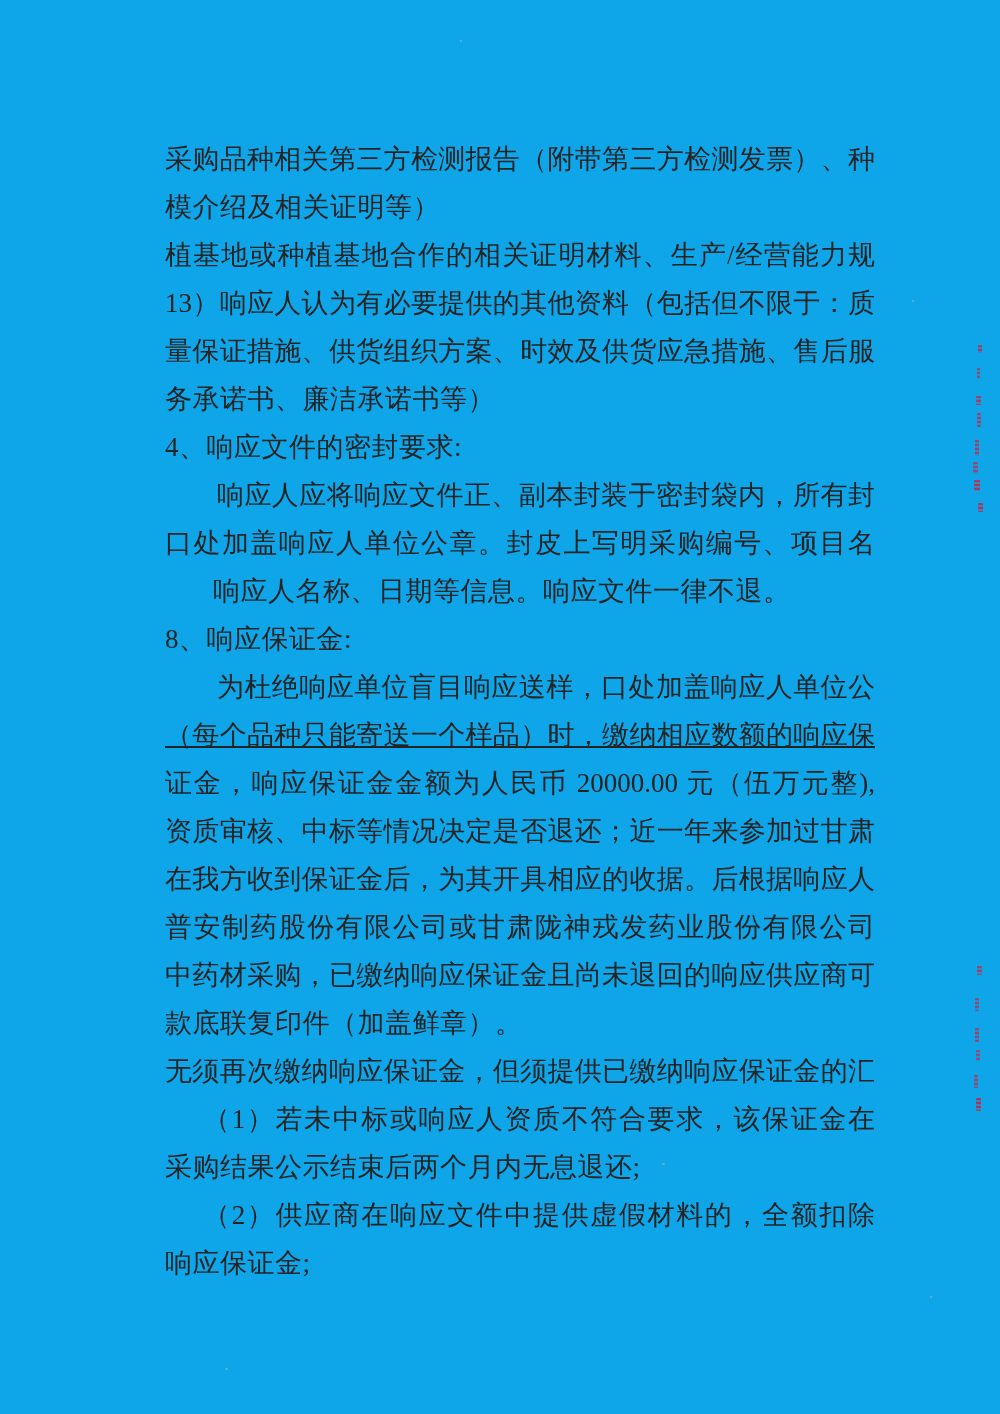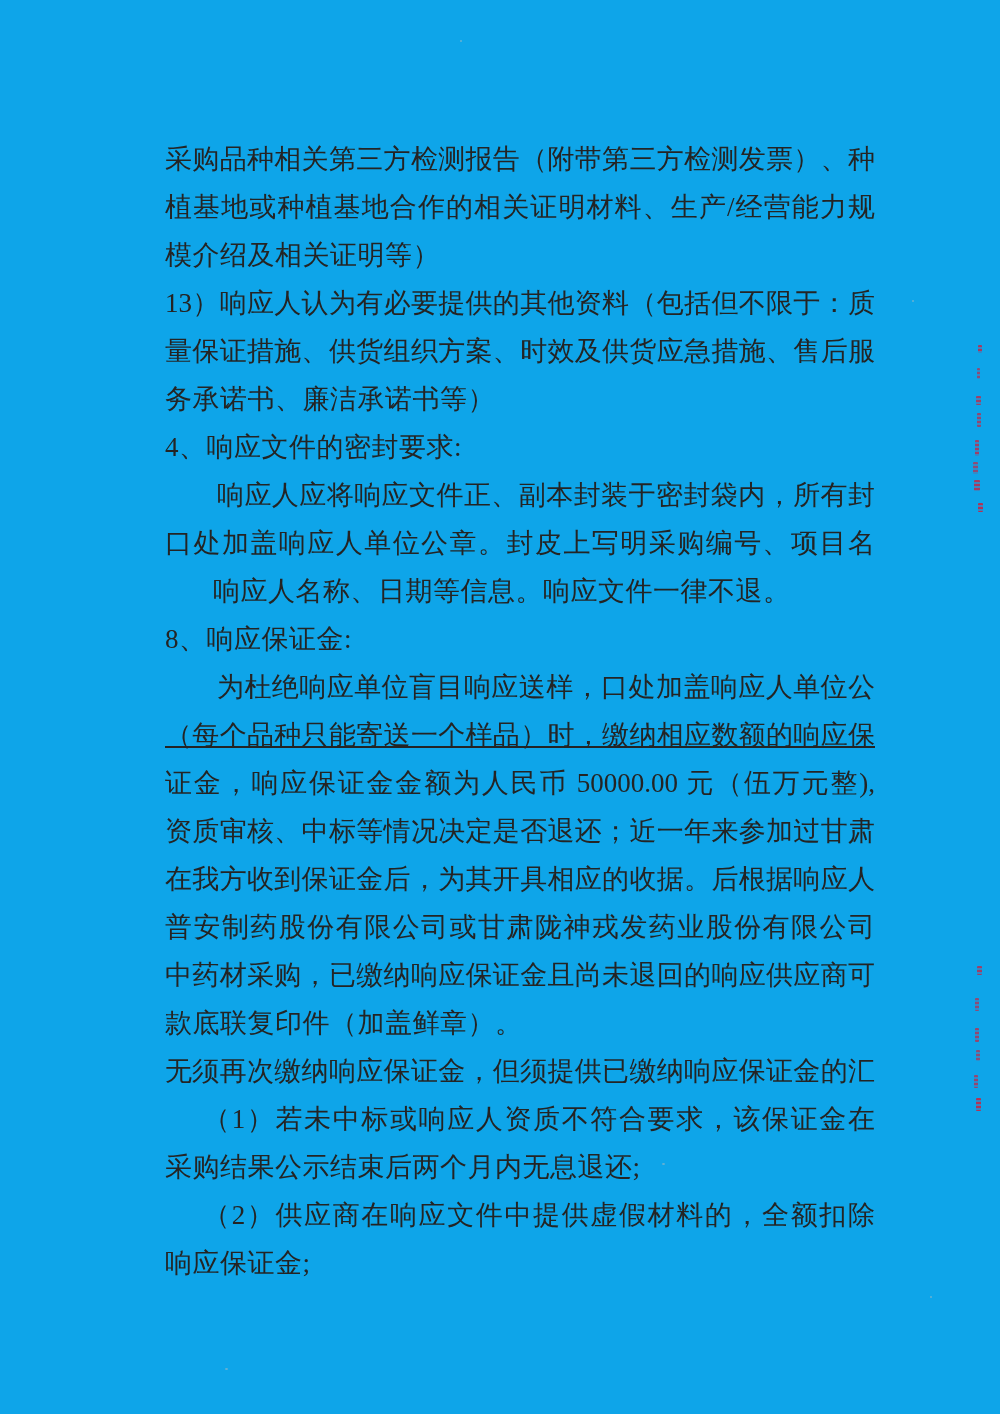--- a/index.html
+++ b/index.html
@@ -51,33 +51,33 @@
     background: #bdbdbd;
     border-radius: 50%;
   }
 </style>
 </head>
 <body>
 
 <div class="page">
   <div class="text-block">
       <div class="line fill" style="text-indent: 0px;">采购品种相关第三方检测报告（附带第三方检测发票）、种</div>
+      <div class="line" style="text-indent: 0px;">模介绍及相关证明等）</div>
       <div class="line fill" style="text-indent: 0px;">植基地或种植基地合作的相关证明材料、生产/经营能力规</div>
-      <div class="line" style="text-indent: 0px;">模介绍及相关证明等）</div>
       <div class="line fill" style="text-indent: 0px;">13）响应人认为有必要提供的其他资料（包括但不限于：质</div>
       <div class="line fill" style="text-indent: 0px;">量保证措施、供货组织方案、时效及供货应急措施、售后服</div>
       <div class="line" style="text-indent: 0px;">务承诺书、廉洁承诺书等）</div>
       <div class="line" style="text-indent: 0px;">4、响应文件的密封要求:</div>
       <div class="line fill" style="text-indent: 52px;">响应人应将响应文件正、副本封装于密封袋内，所有封</div>
       <div class="line fill" style="text-indent: 0px;">口处加盖响应人单位公章。封皮上写明采购编号、项目名称、</div>
       <div class="line" style="text-indent: 0px; margin-left: 48px;">响应人名称、日期等信息。响应文件一律不退。</div>
       <div class="line" style="text-indent: 0px;">8、响应保证金:</div>
       <div class="line fill" style="text-indent: 52px;">为杜绝响应单位盲目响应送样，口处加盖响应人单位公章</div>
       <div class="line fill" style="text-indent: 0px; text-decoration: underline;">（每个品种只能寄送一个样品）时，缴纳相应数额的响应保</div>
-      <div class="line fill" style="text-indent: 0px;">证金，响应保证金金额为人民币 50000.00 元（伍万元整),</div>
+      <div class="line fill" style="text-indent: 0px;">证金，响应保证金金额为人民币 20000.00 元（伍万元整),</div>
       <div class="line fill" style="text-indent: 0px;">资质审核、中标等情况决定是否退还；近一年来参加过甘肃</div>
       <div class="line fill" style="text-indent: 0px;">在我方收到保证金后，为其开具相应的收据。后根据响应人</div>
       <div class="line fill" style="text-indent: 0px;">普安制药股份有限公司或甘肃陇神戎发药业股份有限公司</div>
       <div class="line fill" style="text-indent: 0px;">中药材采购，已缴纳响应保证金且尚未退回的响应供应商可</div>
       <div class="line" style="text-indent: 0px;">款底联复印件（加盖鲜章）。</div>
       <div class="line fill" style="text-indent: 0px;">无须再次缴纳响应保证金，但须提供已缴纳响应保证金的汇</div>
       <div class="line fill" style="text-indent: 38px;">（1）若未中标或响应人资质不符合要求，该保证金在</div>
       <div class="line" style="text-indent: 0px;">采购结果公示结束后两个月内无息退还;</div>
       <div class="line fill" style="text-indent: 38px;">（2）供应商在响应文件中提供虚假材料的，全额扣除</div>
       <div class="line" style="text-indent: 0px;">响应保证金;</div>

